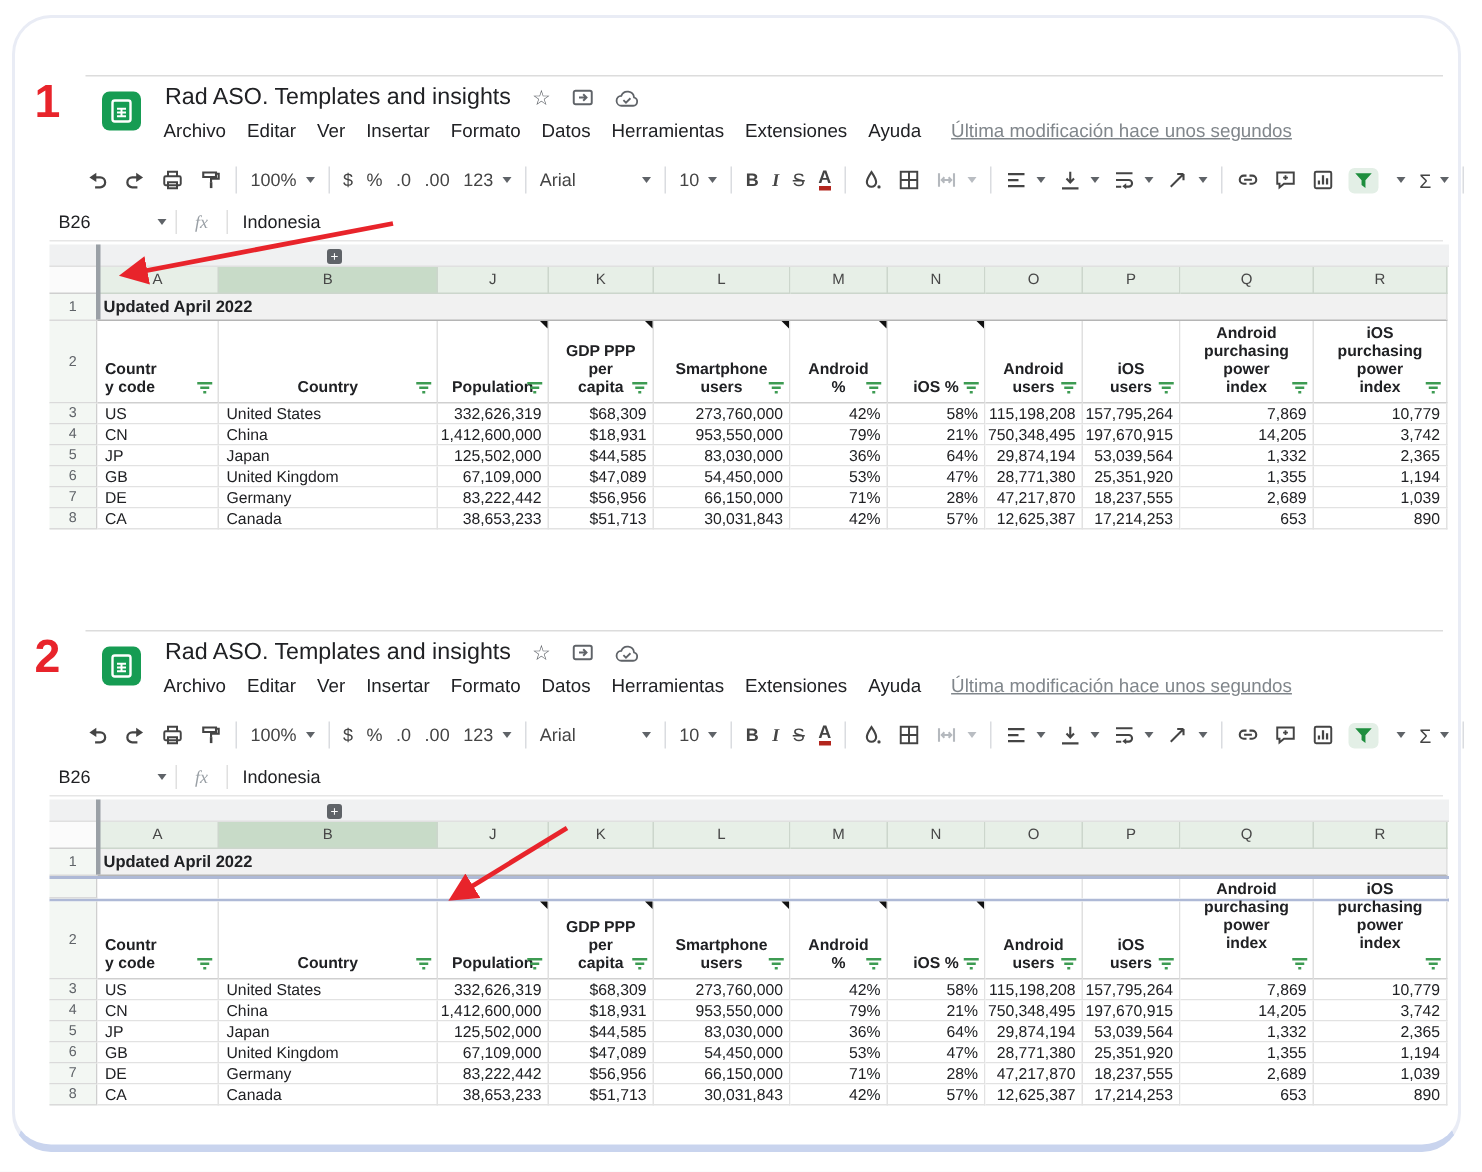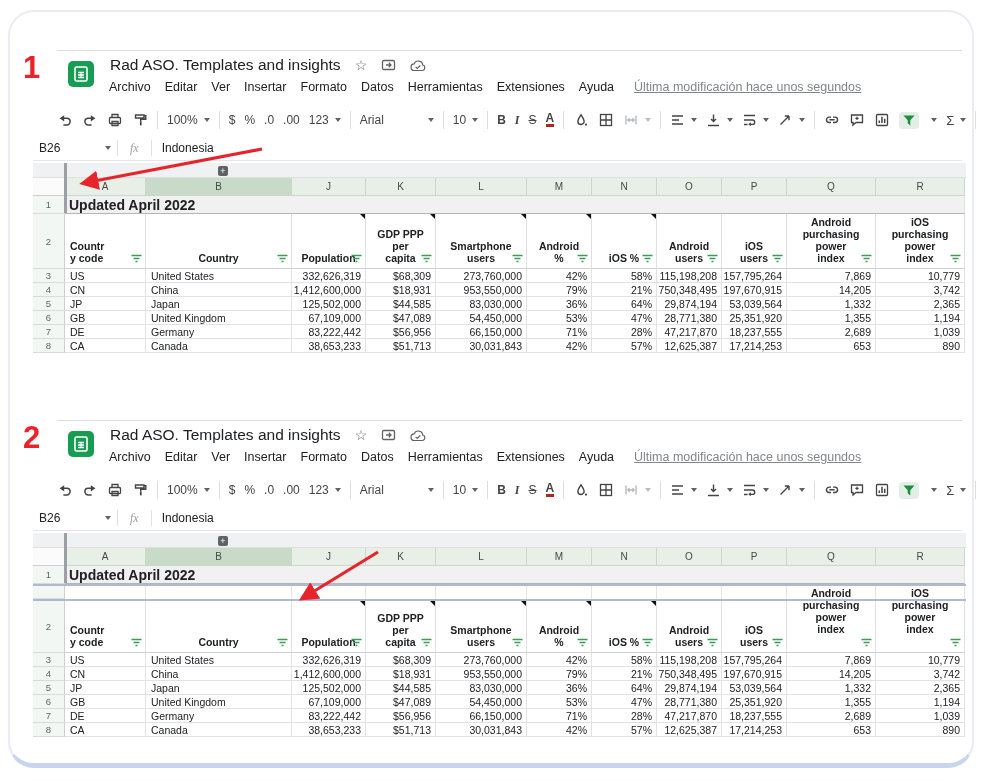--- a/index.html
+++ b/index.html
@@ -45,21 +45,21 @@
        border-radius:2px;color:#fff;font-size:9px;line-height:10px;text-align:center;}
   .freeze-bar{position:absolute;left:31px;top:0;width:3px;height:50px;background:#9aa0a6;z-index:5;}
   .grow{display:flex;}
   .corner{box-sizing:border-box;background:#fbfbfb;border-right:1px solid #cfcfcf;border-bottom:1px solid #cfcfcf;}
   .colhead{box-sizing:border-box;height:18px;background:#e7efe7;border-right:1px solid #ccd6cc;
        border-bottom:1px solid #ccd6cc;color:#474747;font-size:10px;text-align:center;line-height:18px;}
   .colhead.active{background:#c8dbc8;}
   .rowhead{box-sizing:border-box;background:#f3f7f3;border-right:1px solid #cfcfcf;border-bottom:1px solid #dadada;
        color:#5f6368;font-size:9.5px;text-align:center;display:flex;align-items:center;justify-content:center;}
   .banner-cell{box-sizing:border-box;background:#f1f1f1;border-bottom:1px solid #b5b5b5;border-right:1px solid #e0e0e0;
-       font-weight:bold;font-size:14px;display:flex;align-items:center;padding-left:4px;}
+       font-weight:bold;font-size:11px;display:flex;align-items:center;padding-left:4px;}
   .band-cell{box-sizing:border-box;background:#fff;border-right:1px solid #e4e4e4;}
   .band-row{border-top:2px solid #aeb9d6;border-bottom:2px solid #aeb9d6;}
   .hcell{box-sizing:border-box;position:relative;background:#fff;border-right:1px solid #e0e0e0;
        border-bottom:1px solid #cfcfcf;display:flex;align-items:flex-end;justify-content:center;
        padding-bottom:4px;}
   .hcell.left{justify-content:flex-start;padding-left:5px;}
   .htext{font-weight:bold;font-size:10.5px;line-height:12px;white-space:pre-line;text-align:center;}
   .hcell.left .htext{text-align:left;}
   .raised .htext{position:relative;top:-13px;}
   .hfilter{position:absolute;right:3px;bottom:5px;}

